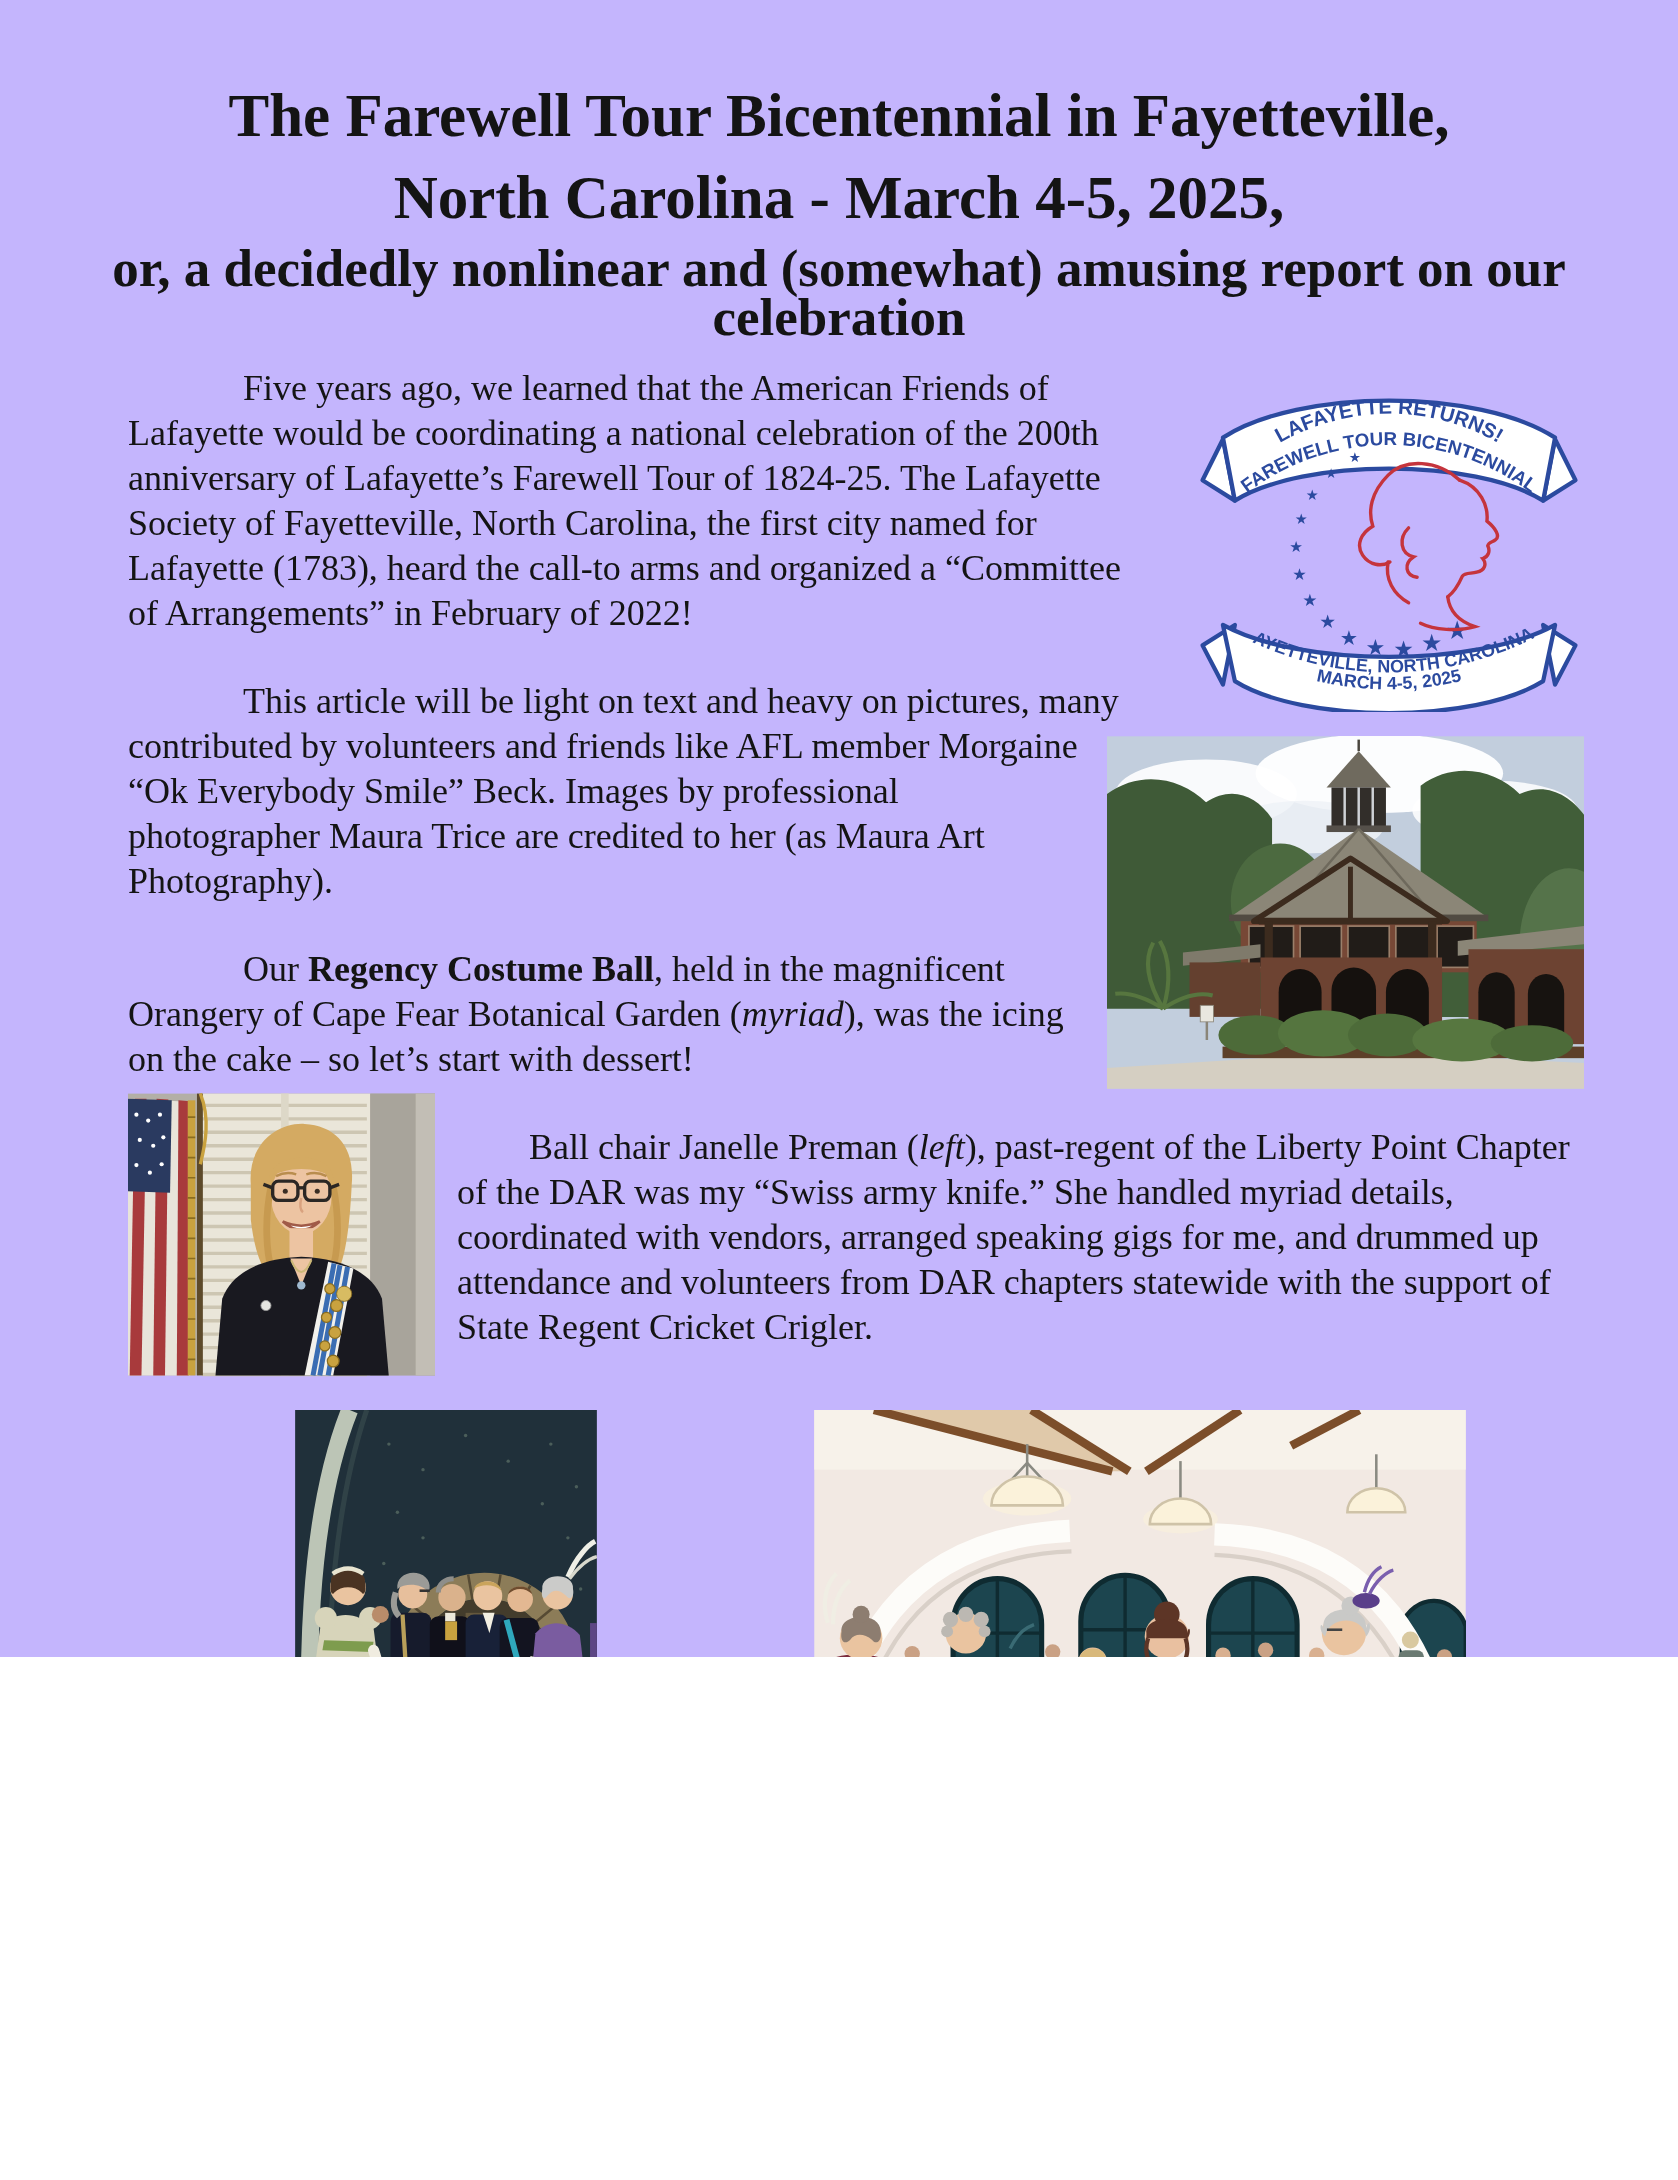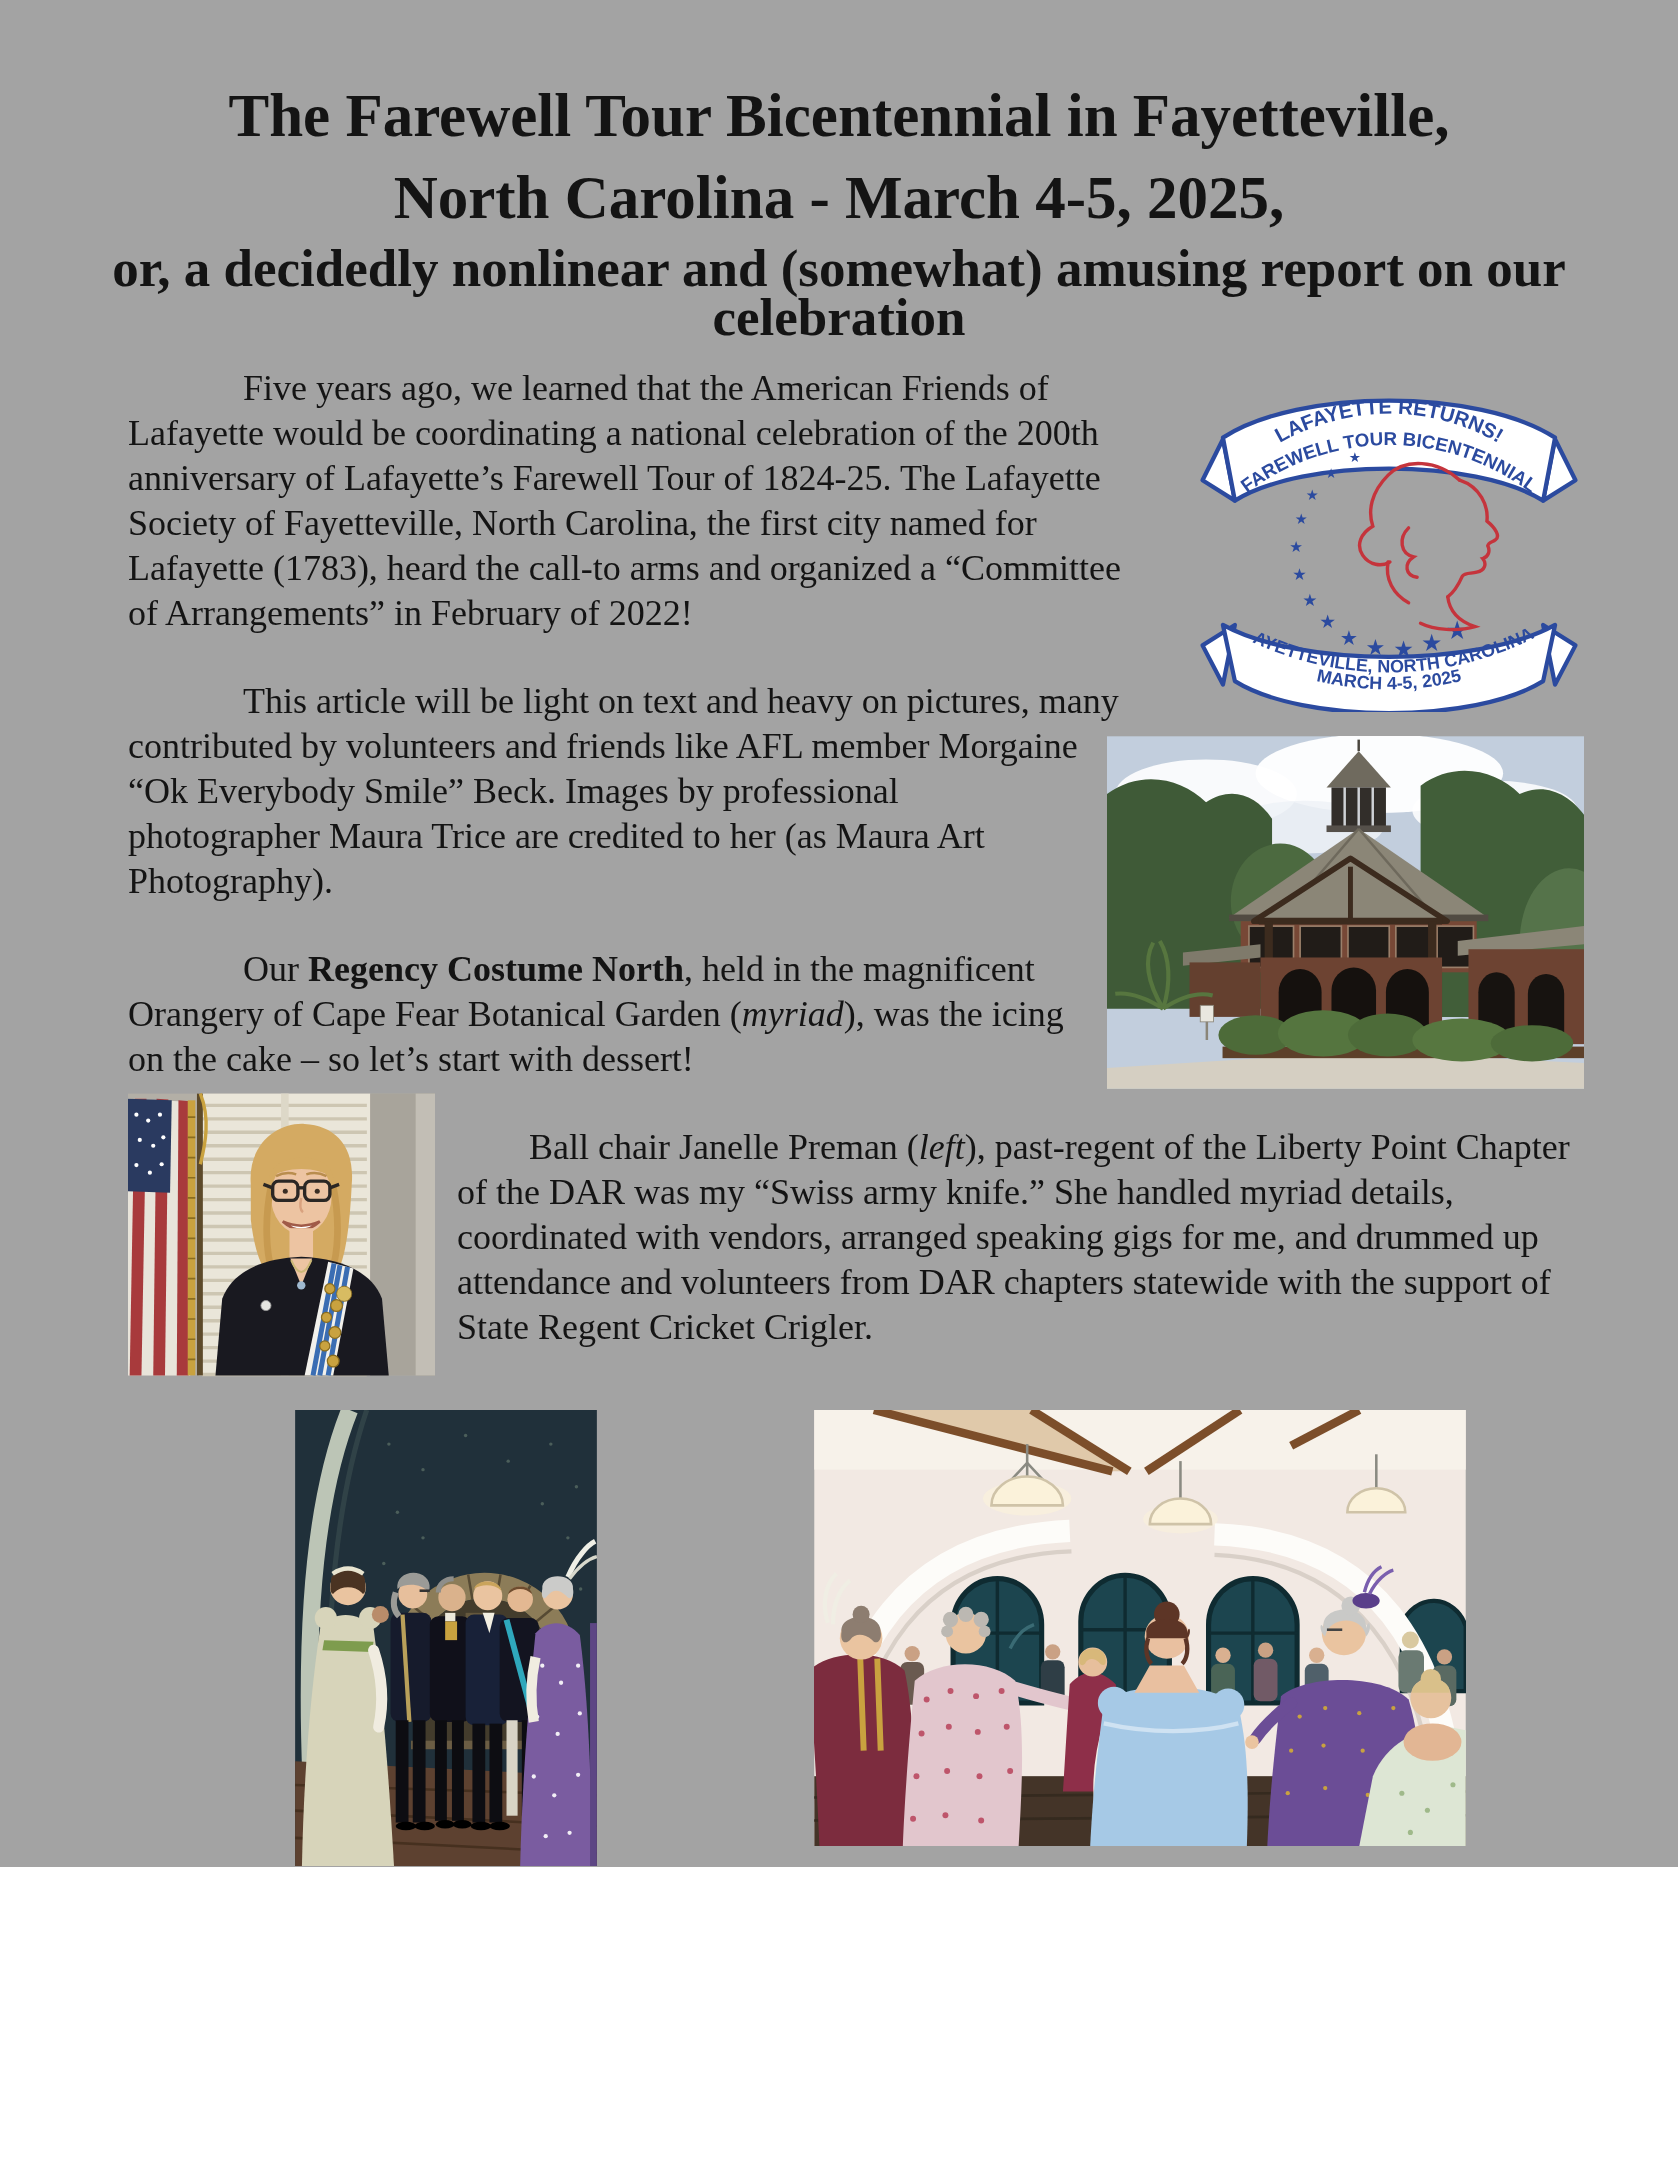--- a/index.html
+++ b/index.html
@@ -1,16 +1,16 @@
 <!DOCTYPE html>
 <html style="font-size:13.6px"><head>
 <meta charset="utf-8">
 <style>
   html,body{margin:0;padding:0;background:#fff;}
-  .page{width:1678px;height:1867px;background:#a3a3a3;color:#141414;overflow:hidden;
+  .page{width:1678px;height:1657px;background:#c4b5fd;color:#141414;overflow:hidden;
         font-family:"Liberation Serif", serif;position:relative;}
   header{text-align:center;padding-top:75px;}
   .title{font-weight:bold;font-size:61px;line-height:82px;}
   .subtitle{font-weight:bold;font-size:53px;line-height:49px;margin-top:5.1px;}
   .byline{text-align:left;font-size:29px;line-height:39px;padding:12px 94px 0 128px;white-space:nowrap;}
   .content{padding:0 94px 0 128px;font-size:36px;line-height:45px;}
   .content p{margin:43px 12px 0 0;text-indent:115px;}
   .content p.p1{margin-top:24px;}
   .content p.p4{text-indent:72px;}
   .content p.p5{text-indent:405px;}
@@ -164,21 +164,21 @@
           <ellipse cx="430" cy="368" rx="60" ry="26" fill="#577740"></ellipse>
           <ellipse cx="515" cy="372" rx="50" ry="22" fill="#4d6b39"></ellipse>
           <rect x="113" y="326" width="16" height="20" fill="#e9e7df" stroke="#8a8578"></rect>
           <line x1="121" y1="346" x2="121" y2="368" stroke="#8a8578" stroke-width="3"></line>
         </g>
       </svg>
     </div>
 
     <p><span>This article will be light on text and heavy on pictures, many contributed by volunteers and friends like AFL member Morgaine “Ok Everybody Smile” Beck. Images by professional photographer Maura Trice are credited to her (as Maura Art Photography).</span></p>
 
-    <p><span>Our </span><span class="b">Regency Costume North</span><span>, held in the magnificent Orangery of Cape Fear Botanical Garden (</span><span class="i">myriad</span><span>), was the icing on the cake – so let’s start with dessert!</span></p>
+    <p><span>Our </span><span class="b">Regency Costume Ball</span><span>, held in the magnificent Orangery of Cape Fear Botanical Garden (</span><span class="i">myriad</span><span>), was the icing on the cake – so let’s start with dessert!</span></p>
 
     <div class="portrait-float">
       <svg viewBox="0 0 365 335">
         <rect width="365" height="335" fill="#b3afa6"></rect>
         <rect x="84" y="0" width="204" height="335" fill="#eae6d9"></rect>
         <path stroke="#cdc6b2" stroke-width="4" d="M88,14 H284 M88,30 H284 M88,46 H284 M88,62 H284 M88,78 H284 M88,94 H284 M88,110 H284 M88,126 H284 M88,142 H284 M88,158 H284 M88,174 H284 M88,190 H284 M88,206 H284 M88,222 H284 M88,238 H284 M88,254 H284 M88,270 H284 M88,286 H284 M88,302 H284 M88,318 H284 M88,334 H284"></path>
         <rect x="182" y="0" width="9" height="335" fill="#ddd8c8"></rect>
         <rect x="288" y="0" width="77" height="335" fill="#a8a49b"></rect>
         <rect x="342" y="0" width="23" height="335" fill="#c2beb5"></rect>
         <g>

